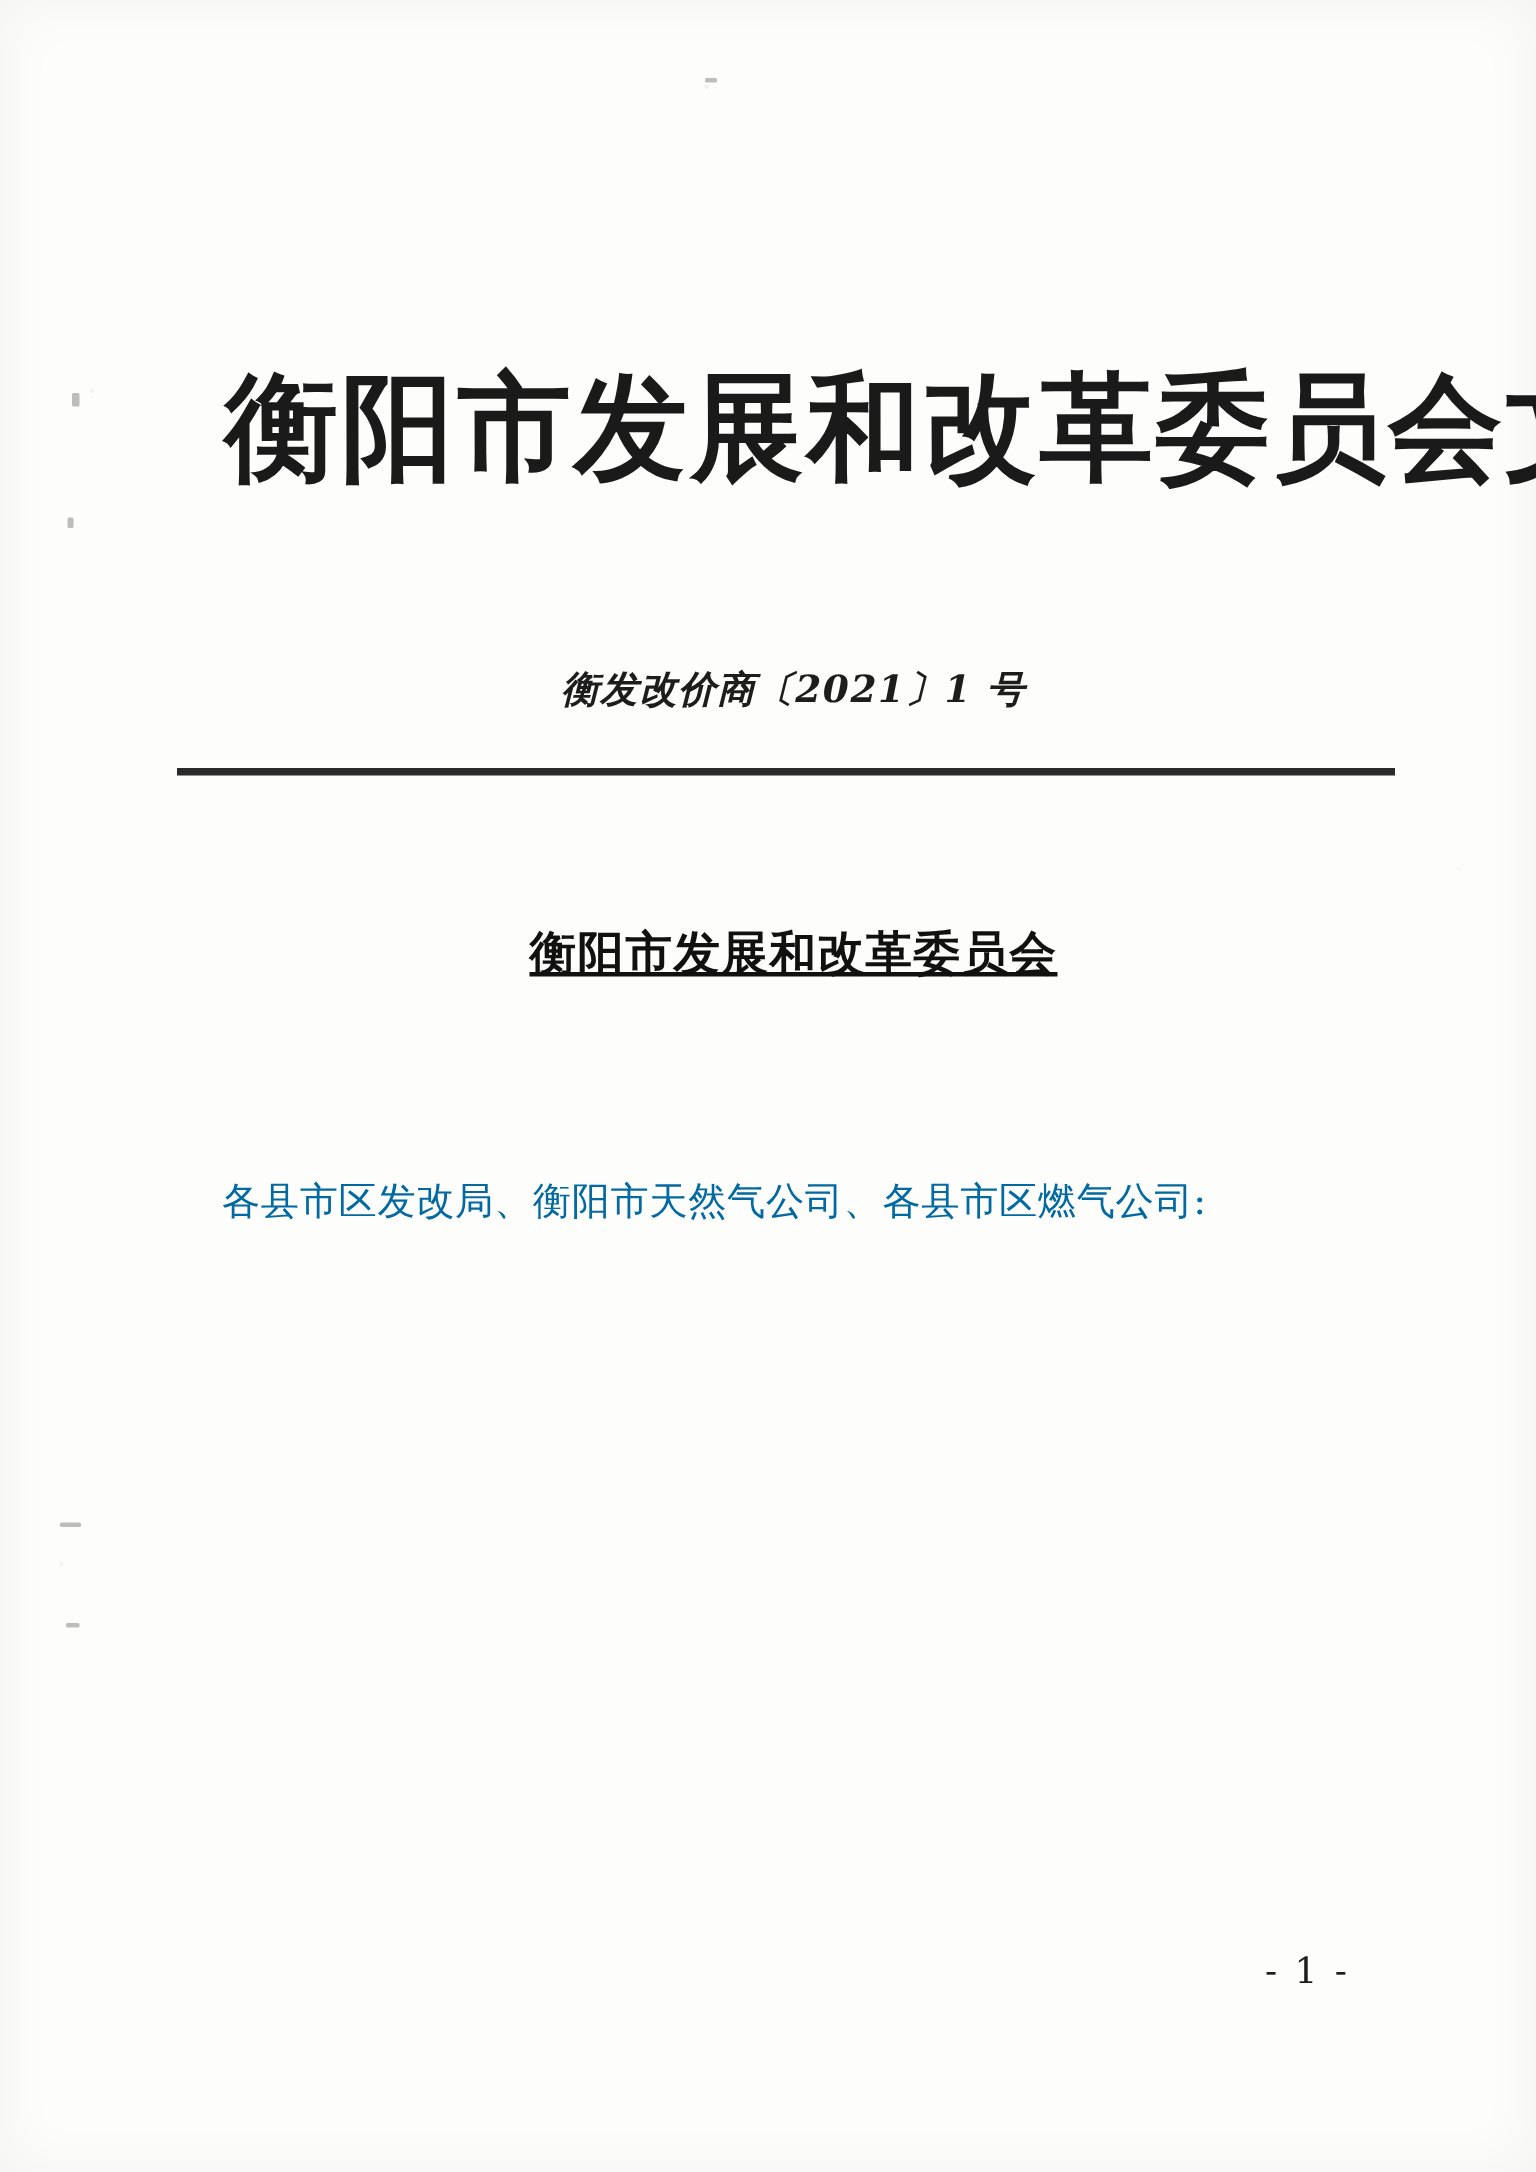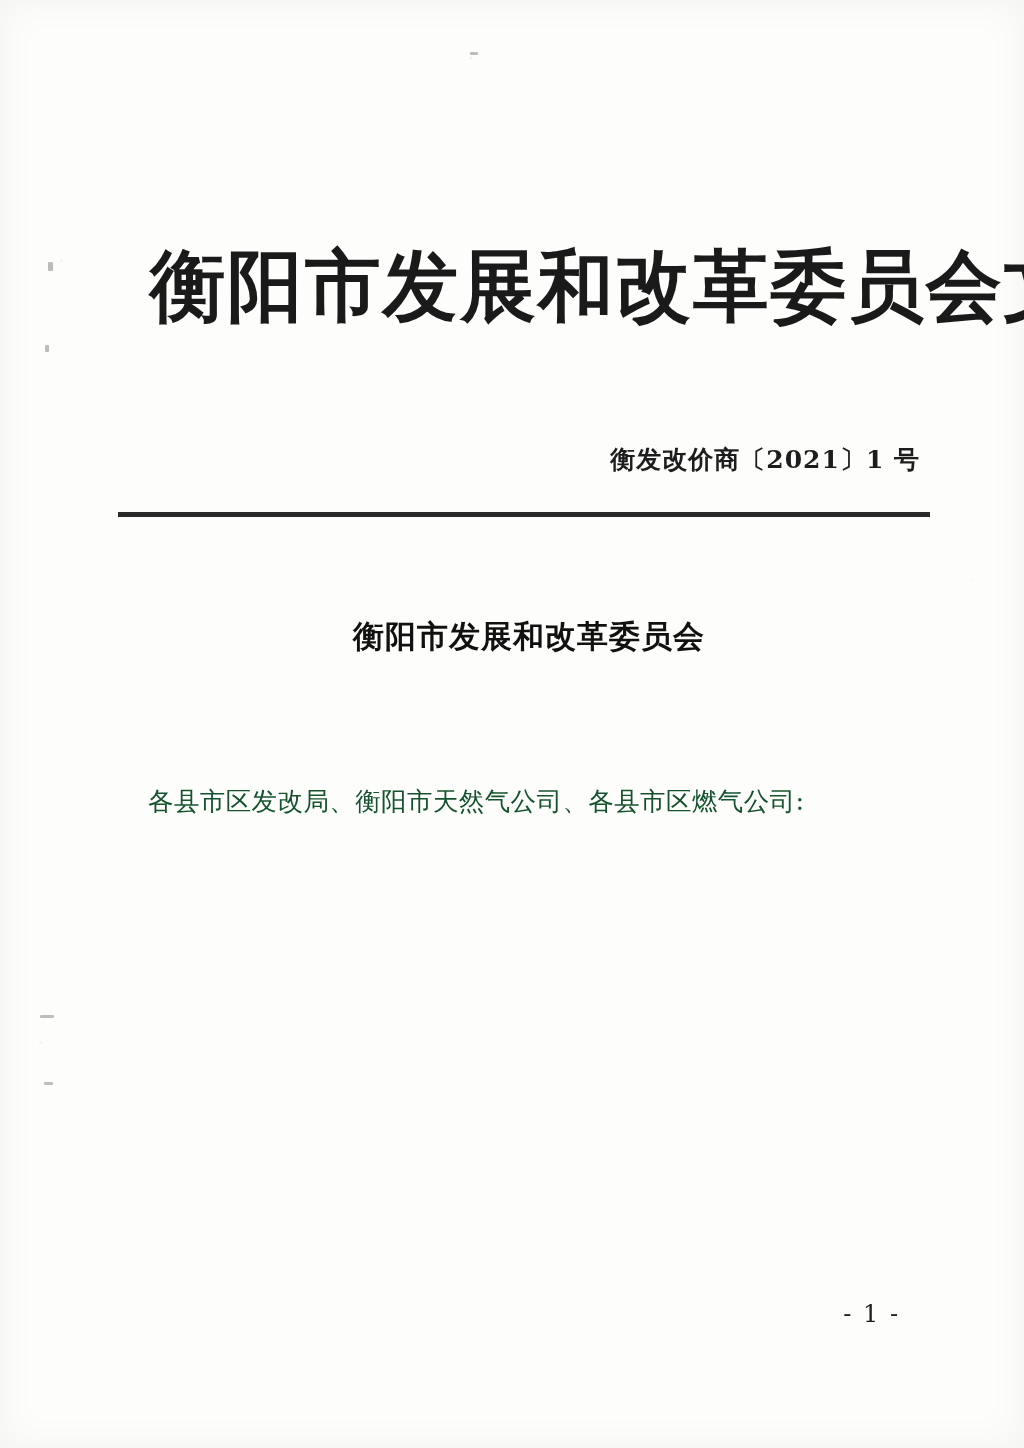--- a/index.html
+++ b/index.html
@@ -62,25 +62,26 @@
     white-space: nowrap;
     transform: scaleX(0.97);
   }
 
   
   .doc-number {
     position: absolute;
     left: 20px;
     top: 443px;
     width: 782px;
-    text-align: right;
+    text-align: center;
     font-size: 25px;
     font-weight: 700;
     letter-spacing: 1px;
     color: #1d1d1d;
+    font-style: italic;
   }
 
   
   .rule {
     position: absolute;
     left: 0px;
     top: 512px;
     width: 812px;
     height: 5px;
     background: #2a2a2a;
@@ -91,32 +92,33 @@
     position: absolute;
     left: 20px;
     top: 612px;
     width: 782px;
     text-align: center;
     color: #111;
     font-weight: 700;
     font-size: 31px;
     line-height: 1.55;
     letter-spacing: 1px;
+    text-decoration: underline;
   }
   .title-line { display: block; }
 
   
   .body-text {
     position: absolute;
     left: 30px;
     top: 778px;
     width: 765px;
     font-size: 25.5px;
     line-height: 47px;
-    color: #14532d;
+    color: #0369a1;
     letter-spacing: 0.4px;
     text-align: justify;
     text-justify: inter-ideograph;
   }
   .salutation { margin: 0 0 2px 0; }
   .para {
     margin: 0;
     text-indent: 2em;
   }
 

